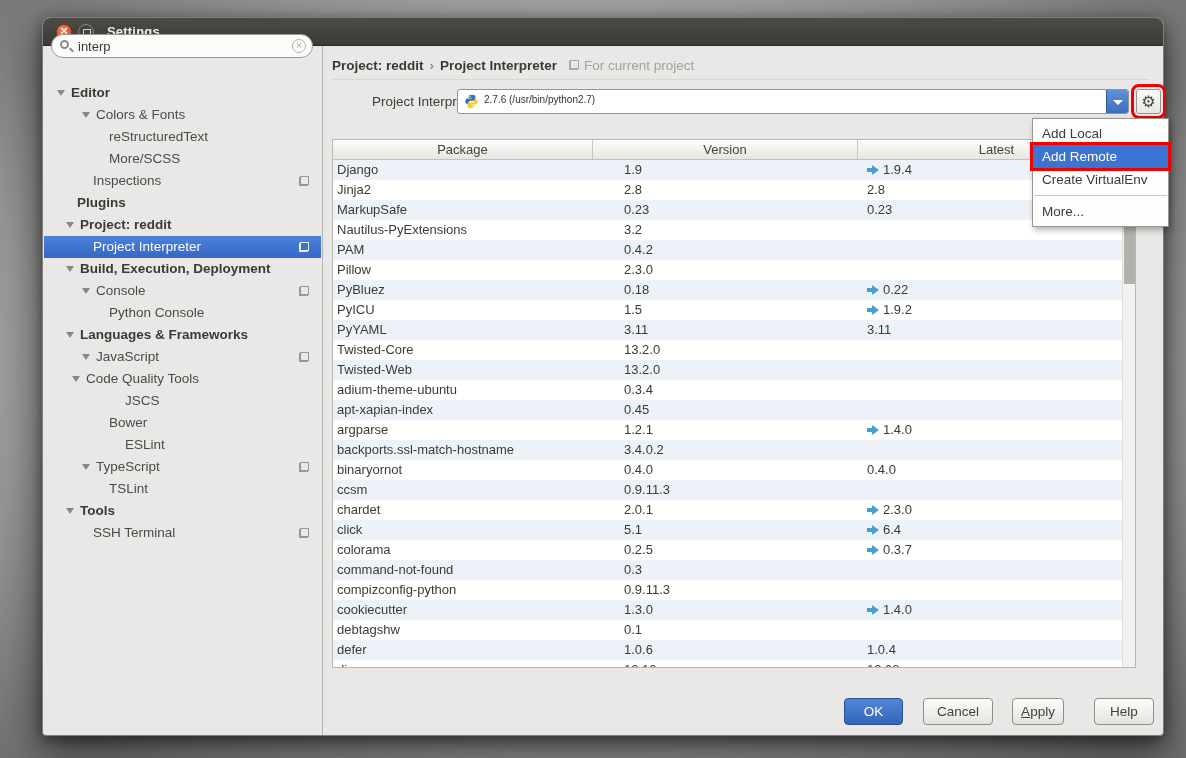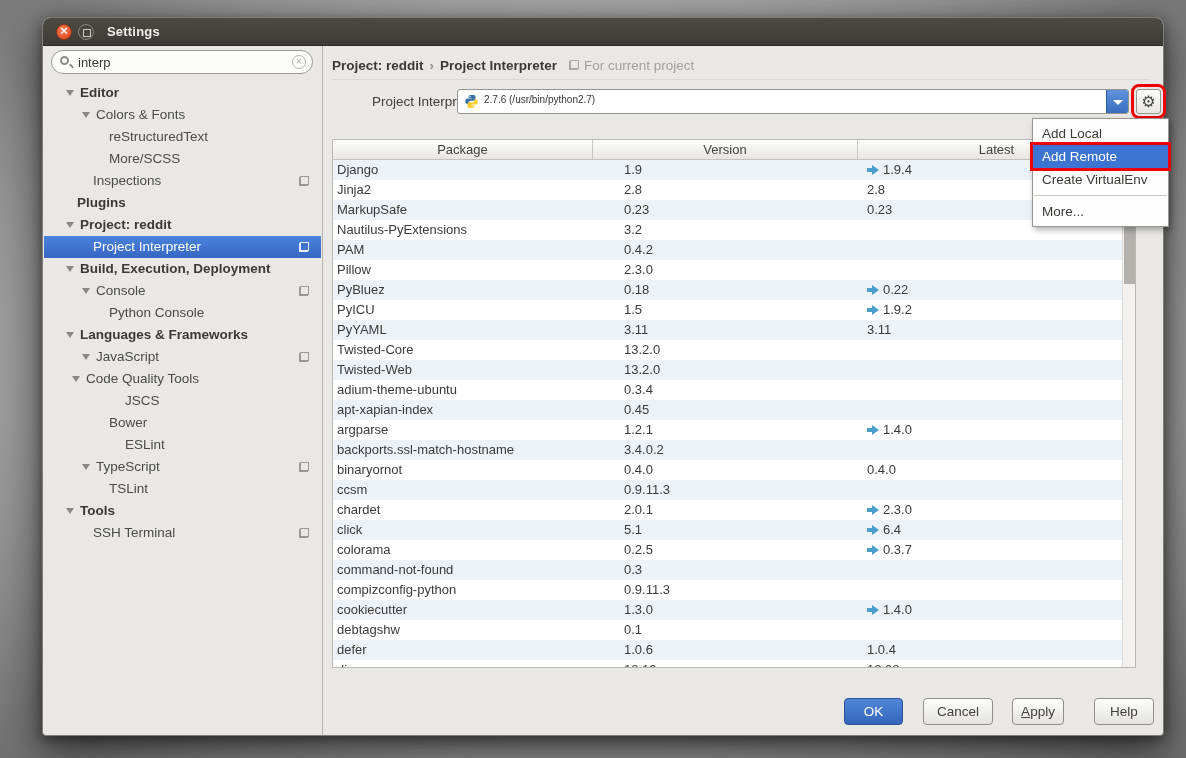--- a/index.html
+++ b/index.html
@@ -12,21 +12,21 @@
   
   .titlebar { position:absolute; left:0; top:0; right:0; height:28px; border-radius:7px 7px 0 0;
               background:linear-gradient(#4c4a45,#3c3b37); border-bottom:1px solid #2a2925; }
   .tb-btn { position:absolute; top:6px; width:16px; height:16px; border-radius:50%; }
   .btn-close { left:13px; background:radial-gradient(circle at 35% 30%, #f4774f, #e0481f); border:1px solid #8e3413; }
   .btn-close::after { content:"×"; position:absolute; left:0; right:0; top:-2px; text-align:center; color:#fff; font-size:13px; font-weight:bold; }
   .btn-max { left:35px; background:#45433e; border:1px solid #8a877f; }
   .btn-max::after { content:""; position:absolute; left:4px; top:4px; width:6px; height:6px; border:1px solid #cfccc5; }
   .tb-title { position:absolute; left:64px; top:6px; color:#efeeec; font-size:13px; font-weight:bold; letter-spacing:.2px; }
   
-  .search-wrap { position:absolute; left:8px; top:32px; width:262px; height:24px; }
+  .search-wrap { position:absolute; left:8px; top:16px; width:262px; height:24px; }
   .search-input { width:100%; height:100%; border:1px solid #9c9a95; border-radius:12px; background:#fcfcfb;
                   padding:0 24px 0 26px; font-size:13px; color:#3a3a3a; outline:none; font-family:inherit; }
   .mag { position:absolute; left:9px; top:6px; width:9px; height:9px; border:2px solid #8d8b86; border-radius:50%; }
   .mag::after { content:""; position:absolute; left:7px; top:7px; width:5px; height:2px; background:#8d8b86; transform:rotate(45deg); }
   .clear-x { position:absolute; right:7px; top:5px; width:14px; height:14px; border:1px solid #b4b2ad; border-radius:50%; color:#a9a7a2; font-size:10px; line-height:12px; text-align:center; }
   .tree { position:absolute; left:1px; top:64px; width:277px; }
   .tree-row { position:relative; height:22px; line-height:22px; font-size:13.5px; color:#4b4b48; white-space:nowrap; }
   .tree-row.bold { font-weight:bold; color:#3b3a37; }
   .tree-row.selected { background:linear-gradient(#4a83db,#3766c4); color:#ffffff; }
   .tri { display:inline-block; width:0; height:0; border-left:4.5px solid transparent; border-right:4.5px solid transparent; border-top:6px solid #8a8884; margin-right:6px; vertical-align:1px; }
@@ -96,21 +96,21 @@
     <span class="tb-btn btn-max"></span>
     <span class="tb-title">Settings</span>
   </div>
 
   <div class="search-wrap">
     <input class="search-input" value="interp" style="">
     <span class="mag"></span>
     <span class="clear-x">×</span>
   </div>
   <div class="tree" id="tree">
-      <div class="tree-row bold" style="padding-left: 22px;"><span class="tri"></span><span>Editor</span></div>
+      <div class="tree-row bold" style="padding-left: 13px;"><span class="tri"></span><span>Editor</span></div>
       <div class="tree-row" style="padding-left: 38px;"><span class="tri"></span><span>Colors &amp; Fonts</span></div>
       <div class="tree-row" style="padding-left: 65px;"><span>reStructuredText</span></div>
       <div class="tree-row" style="padding-left: 65px;"><span>More/SCSS</span></div>
       <div class="tree-row" style="padding-left: 49px;"><span>Inspections</span><span class="dup"></span></div>
       <div class="tree-row bold" style="padding-left: 33px;"><span>Plugins</span></div>
       <div class="tree-row bold" style="padding-left: 22px;"><span class="tri"></span><span>Project: reddit</span></div>
       <div class="tree-row selected" style="padding-left: 49px;"><span>Project Interpreter</span><span class="dup"></span></div>
       <div class="tree-row bold" style="padding-left: 22px;"><span class="tri"></span><span>Build, Execution, Deployment</span></div>
       <div class="tree-row" style="padding-left: 38px;"><span class="tri"></span><span>Console</span><span class="dup"></span></div>
       <div class="tree-row" style="padding-left: 65px;"><span>Python Console</span></div>

